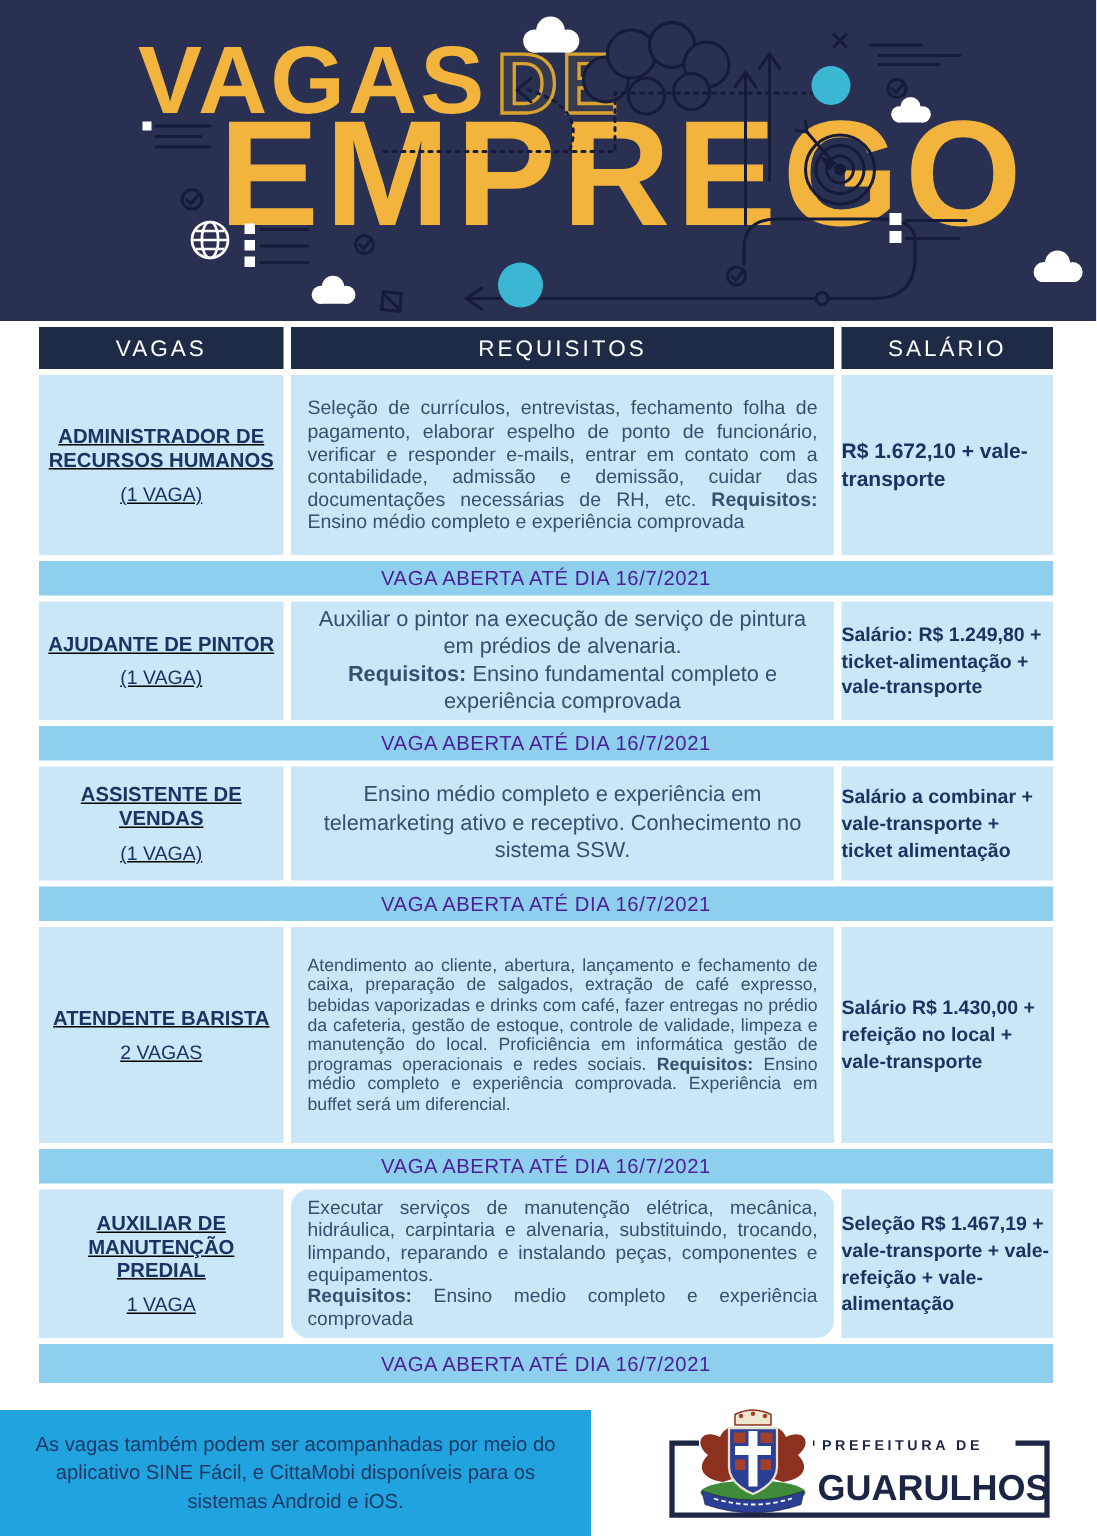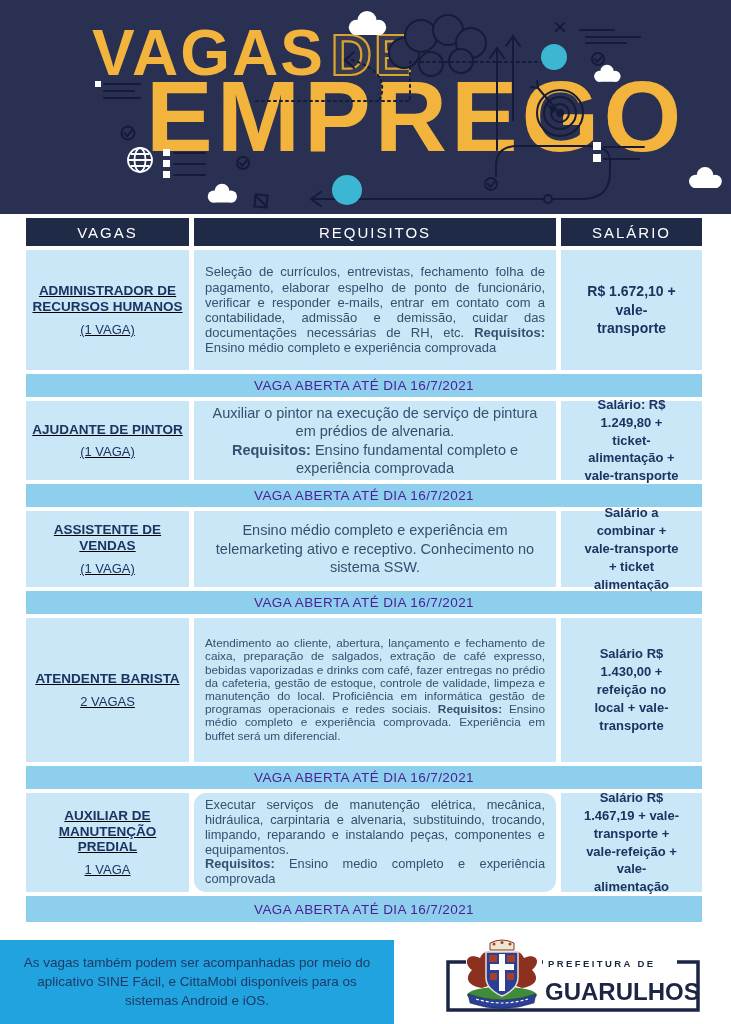--- a/index.html
+++ b/index.html
@@ -31,22 +31,22 @@
   .vacancy{color:#1C3362;font-size:13px;}
   .rcell{color:#33516F;padding:7px 11px;display:flex;flex-direction:column;justify-content:center;}
   .rcell p{margin:0;}
   .r-justify p{text-align:justify;}
   .r-center{text-align:center;}
   .fs1{font-size:13px;line-height:1.17;}
   .fs2{font-size:14.5px;line-height:1.25;}
   .fs3{font-size:14.5px;line-height:1.3;}
   .fs4{font-size:11.8px;line-height:1.12;}
   .fs5{font-size:12.8px;line-height:1.15;border-radius:12px;}
-  .scell{display:flex;align-items:center;justify-content:center;text-align:center;
-         color:#1C3362;font-weight:bold;padding:0 20px;}
+  .scell{display:flex;align-items:center;justify-content:center;
+         color:#1C3362;font-weight:bold;padding:0 0;}
   .s-lg{font-size:14px;line-height:1.35;}
   .s-md{font-size:13px;line-height:1.38;}
   .banner{grid-column:1/-1;background:#8DCFEC;color:#4c1d95;display:flex;align-items:center;
           justify-content:center;font-size:13.5px;letter-spacing:0.4px;}
 
   
   .note-box{position:absolute;left:0;top:940px;width:394px;height:84px;background:#21A3DF;}
   .note-box p{margin:13px auto 0 auto;width:376px;text-align:center;font-size:13.5px;
               line-height:1.42;color:#1D3A66;}
   .logo{position:absolute;left:442px;top:936px;width:262px;height:84px;}
@@ -213,21 +213,21 @@
     <div class="banner">VAGA ABERTA ATÉ DIA 16/7/2021</div>
 
     <div class="cell vcell">
       <div class="job-title">AUXILIAR DE MANUTENÇÃO PREDIAL</div>
       <div class="vacancy">1 VAGA</div>
     </div>
     <div class="cell rcell r-justify fs5">
       <p><span>Executar serviços de manutenção elétrica, mecânica, hidráulica, carpintaria e alvenaria, substituindo, trocando, limpando, reparando e instalando peças, componentes e equipamentos.</span></p>
       <p><b>Requisitos:</b><span> Ensino medio completo e experiência comprovada</span></p>
     </div>
-    <div class="cell scell s-md">Salário R$ 1.467,19 + vale-transporte + vale-refeição + vale-alimentação</div>
+    <div class="cell scell s-md">Seleção R$ 1.467,19 + vale-transporte + vale-refeição + vale-alimentação</div>
 
     <div class="banner">VAGA ABERTA ATÉ DIA 16/7/2021</div>
   </div>
 
   <div class="note-box">
     <p>As vagas também podem ser acompanhadas por meio do aplicativo SINE Fácil, e CittaMobi disponíveis para os sistemas Android e iOS.</p>
   </div>
 
   <svg class="logo" viewBox="0 0 262 84">
 

